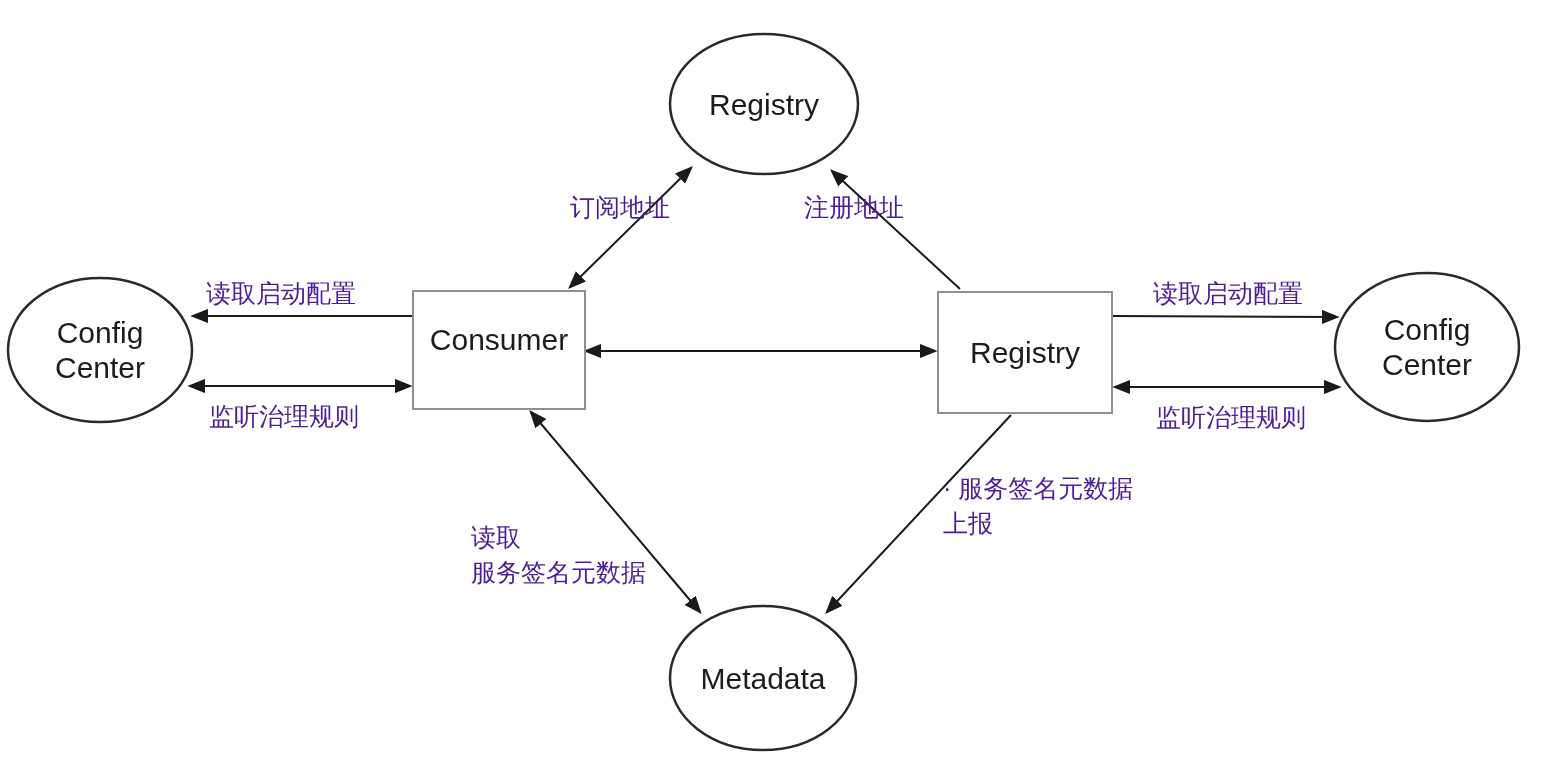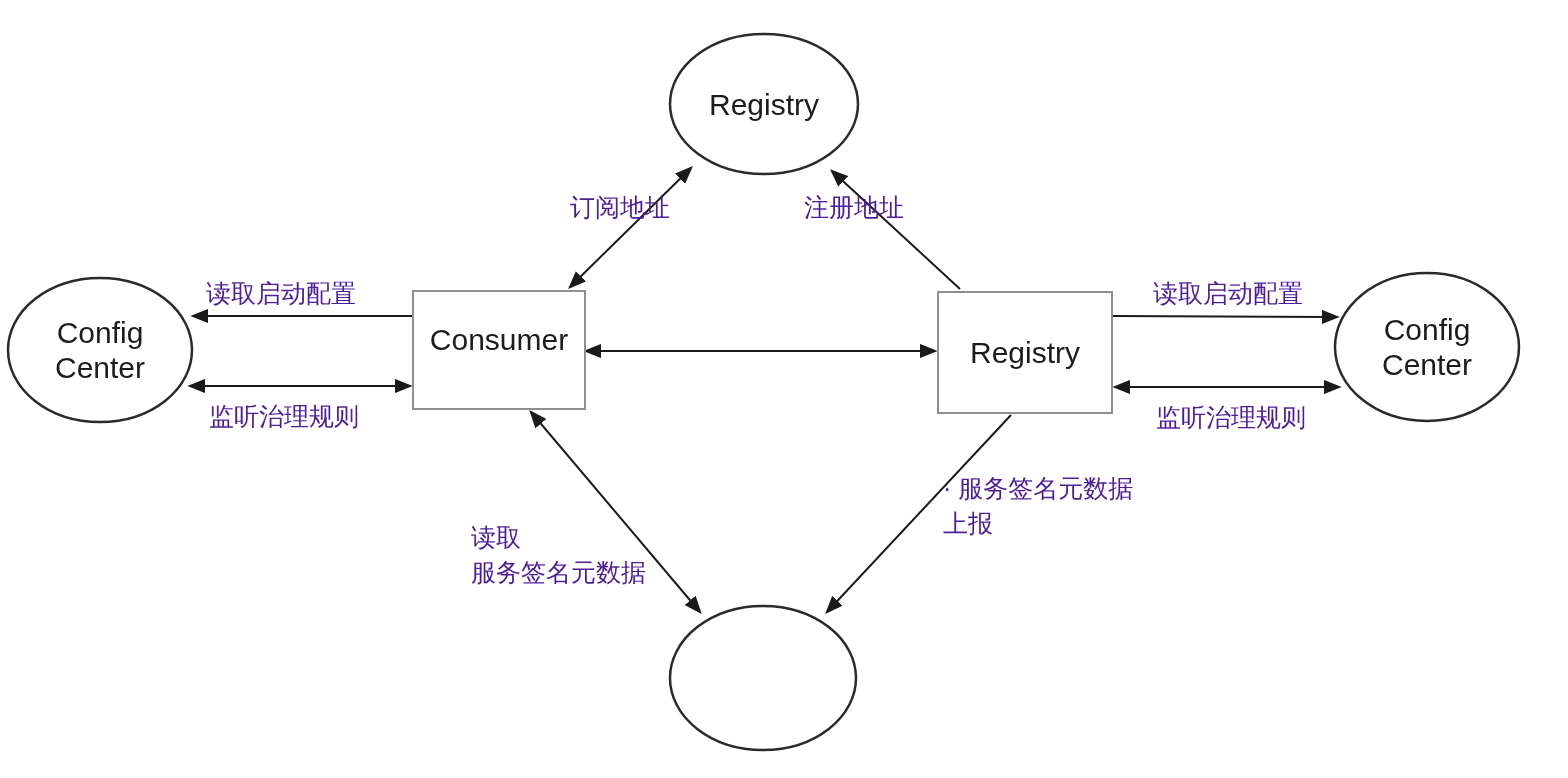--- a/index.html
+++ b/index.html
@@ -76,20 +76,21 @@
     <rect x="413" y="291" width="172" height="118" fill="#ffffff" stroke="#8f8f8f" stroke-width="2"></rect>
     <rect x="938" y="292" width="174" height="121" fill="#ffffff" stroke="#8f8f8f" stroke-width="2"></rect>
   </svg>
 
   <div class="node-label" style="left:670px; top:33px; width:188px; height:142px;">Registry</div>
 
   <div class="node-label" style="left:413px; top:280px; width:172px; height:118px;">Consumer</div>
 
   <div class="node-label" style="left:938px; top:292px; width:174px; height:121px;">Registry</div>
 
+  <div class="node-label" style="left:670px; top:606px; width:186px; height:144px;">Metadata</div>
 
   <div class="node-label" style="left:8px; top:278px; width:184px; height:144px;">
     <span class="wrap">Config Center</span>
   </div>
 
   <div class="node-label" style="left:1335px; top:273px; width:184px; height:148px;">
     <span class="wrap">Config Center</span>
   </div>
 
   <div class="edge-label" style="left:570px; top:190px;">订阅地址</div>

